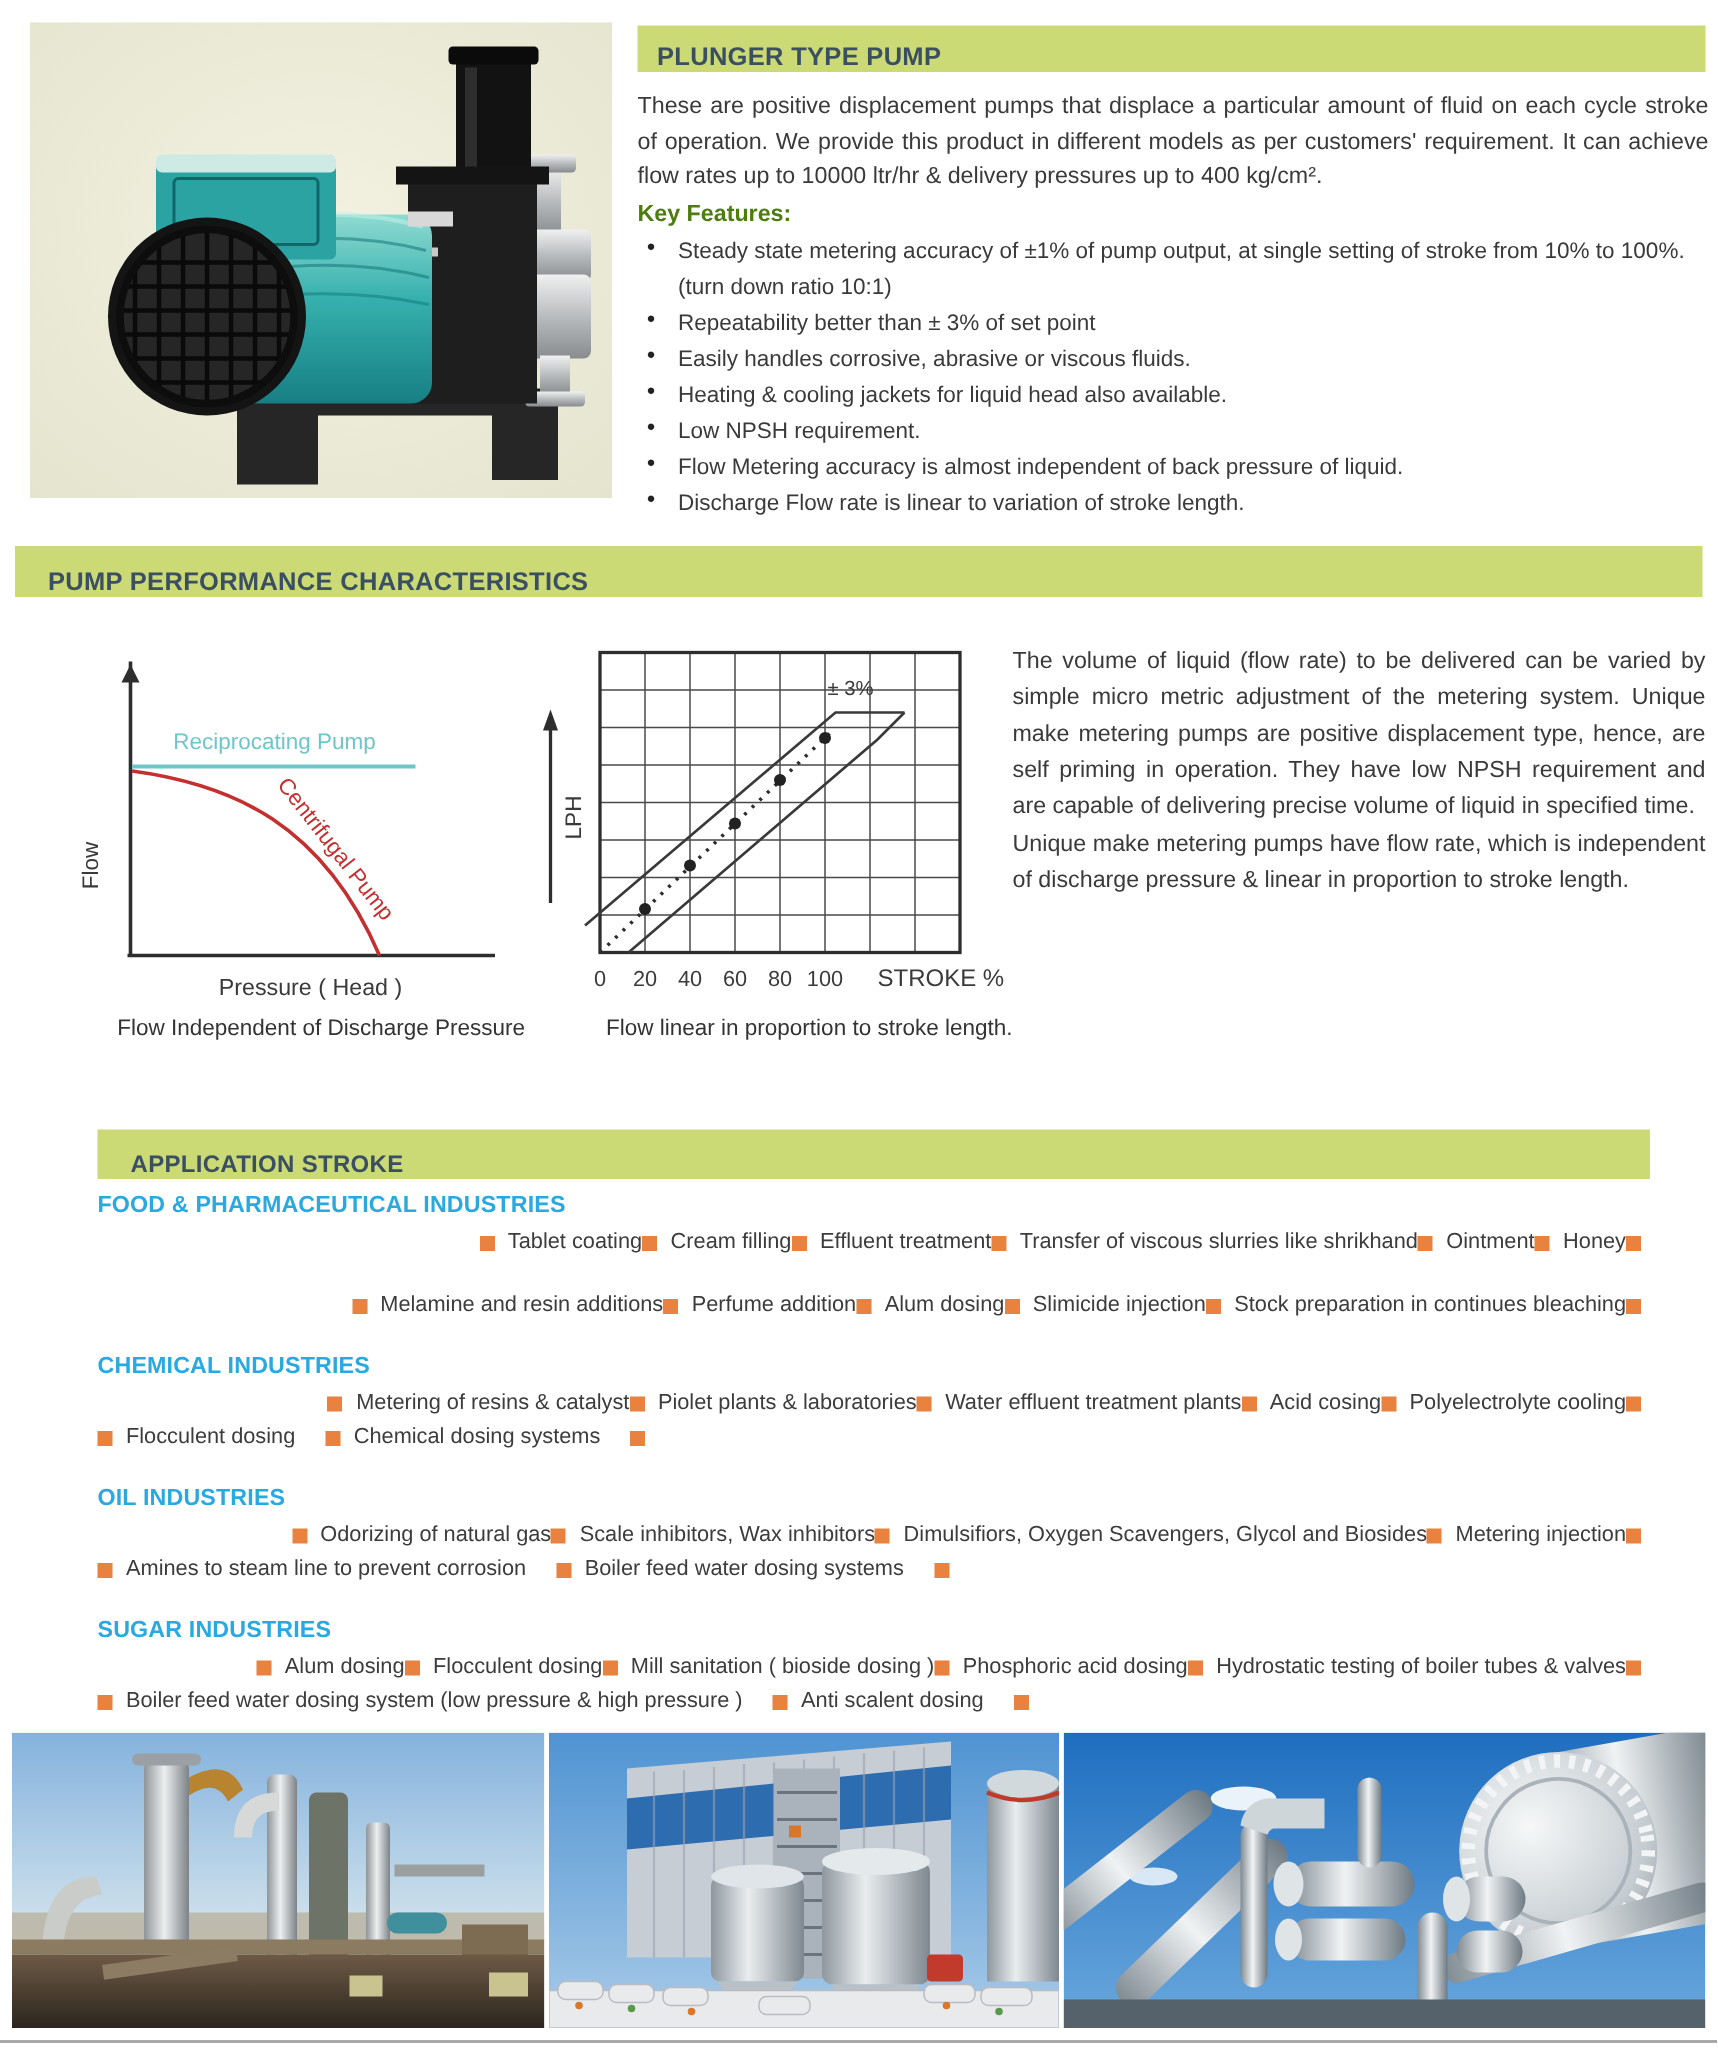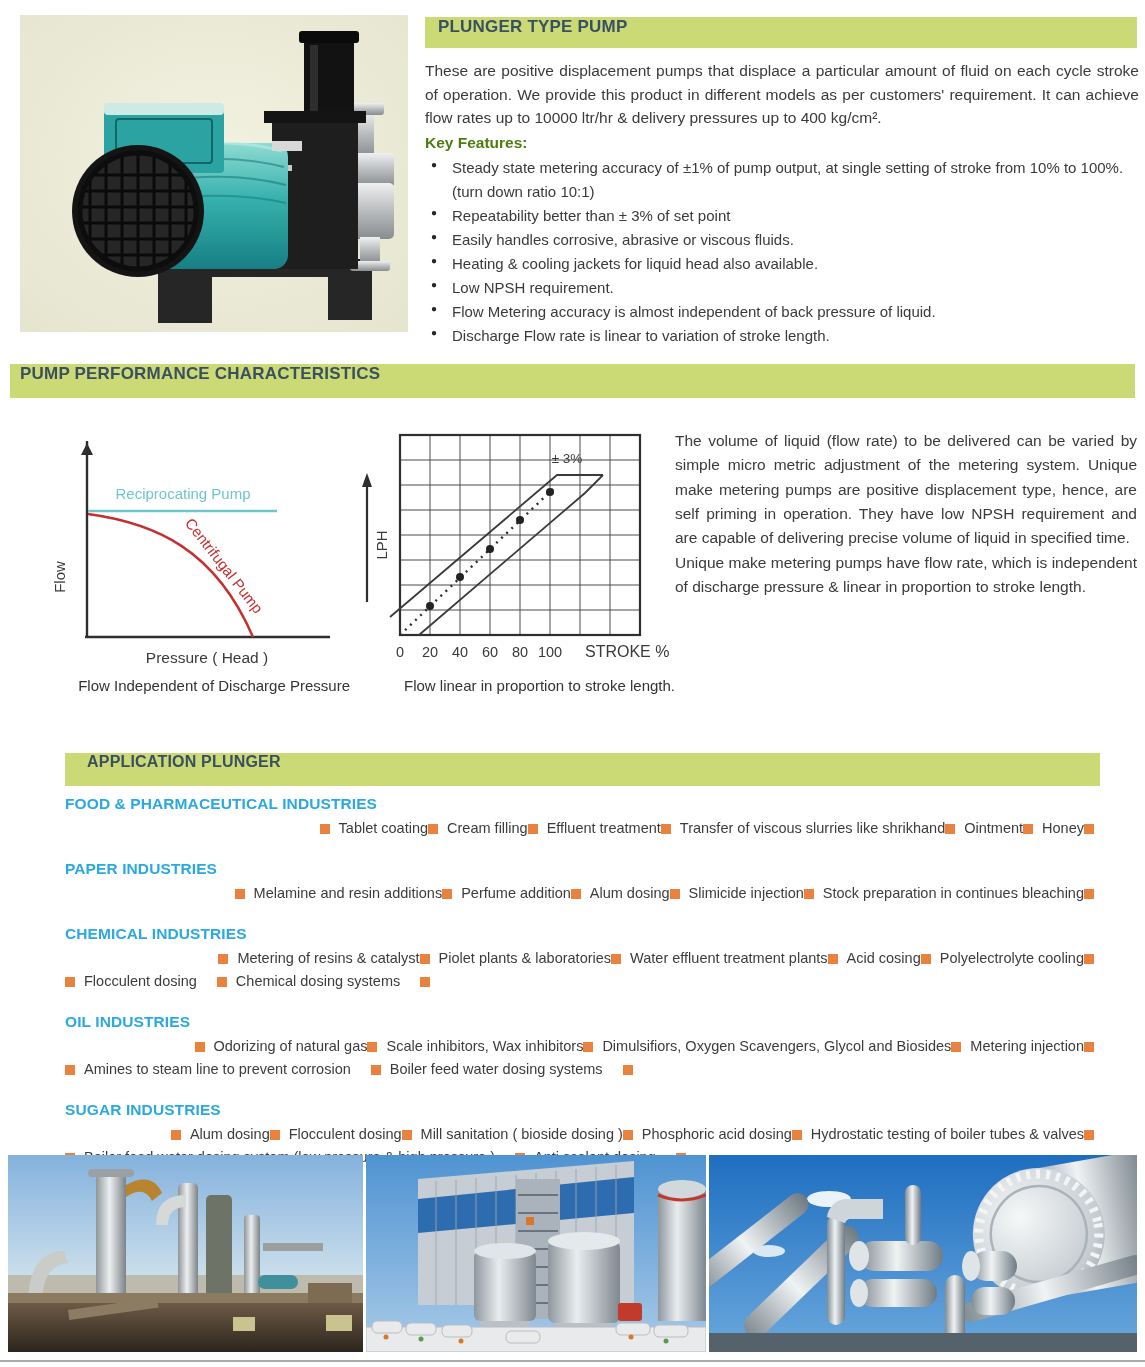--- a/index.html
+++ b/index.html
@@ -1,22 +1,22 @@
 <!DOCTYPE html>
 <html><head>
 <meta charset="utf-8">
 <style>
   html,body{margin:0;padding:0;background:#ffffff;}
   .page{position:relative;width:1145px;height:1367px;background:#ffffff;overflow:hidden;
         font-family:"Liberation Sans",sans-serif;color:#3d3d3d;}
   
   .greenbar{background:#cbda74;color:#3b4f63;font-weight:bold;
-            display:flex;align-items:flex-start;letter-spacing:.2px;}
+            display:flex;align-items:flex-end;letter-spacing:.2px;}
   .bar-product{position:absolute;left:425px;top:17px;width:712px;height:31px;font-size:17px;padding-left:13px;box-sizing:border-box;}
-  .bar-perf{position:absolute;left:10px;top:364px;width:1125px;height:34px;font-size:17px;padding-left:10px;box-sizing:border-box;}
+  .bar-perf{position:absolute;left:10px;top:364px;width:1125px;height:34px;font-size:17px;padding-left:22px;box-sizing:border-box;}
   .bar-app{position:absolute;left:65px;top:753px;width:1035px;height:33px;font-size:16px;padding-left:22px;box-sizing:border-box;}
   
   .pump-box{position:absolute;left:20px;top:15px;width:388px;height:317px;background:#e9e8d6;}
   
   .intro{position:absolute;left:425px;top:59px;width:714px;font-size:15.5px;line-height:1.52;text-align:justify;color:#3a3a3a;}
   .kf-label{position:absolute;left:425px;top:134px;font-size:15.5px;font-weight:bold;color:#4d7c0f;}
   .kf-list{position:absolute;left:425px;top:156px;width:714px;margin:0;padding:0;list-style:none;font-size:15px;color:#3a3a3a;}
   .kf-list li{position:relative;padding-left:27px;line-height:1.6;}
   .kf-list .dot{position:absolute;left:6px;top:1px;font-size:10px;color:#222;}
   
@@ -192,21 +192,21 @@
     </svg>
     <div class="cap cap2">Flow linear in proportion to stroke length.</div>
 
     <div class="perf-text">
       <div>The volume of liquid (flow rate) to be delivered can be varied by simple micro metric adjustment of the metering system. Unique make metering pumps are positive displacement type, hence, are self priming in operation. They have low NPSH requirement and are capable of delivering precise volume of liquid in specified time.</div>
       <div>Unique make metering pumps have flow rate, which is independent of discharge pressure &amp; linear in proportion to stroke length.</div>
     </div>
   </div>
 
   <div class="greenbar bar-app">
-    <span>APPLICATION PLUNGER</span>
+    <span>APPLICATION STROKE</span>
   </div>
 
   <div class="sectors">
 
     <div class="sector">
       <h3>FOOD &amp; PHARMACEUTICAL INDUSTRIES</h3>
       <div class="app-line justify">
         <div class="rep">
           
         <span class="seg">
@@ -226,21 +226,20 @@
               <span class="txt">Ointment</span>
             </span><span class="seg">
               <span class="sq"></span>
               <span class="txt">Honey</span>
             </span></div>
         <span class="sq"></span>
       </div>
     </div>
 
     <div class="sector">
-      <h3>PAPER INDUSTRIES</h3>
       <div class="app-line justify">
         <div class="rep">
           
         <span class="seg">
               <span class="sq"></span>
               <span class="txt">Melamine and resin additions</span>
             </span><span class="seg">
               <span class="sq"></span>
               <span class="txt">Perfume addition</span>
             </span><span class="seg">

